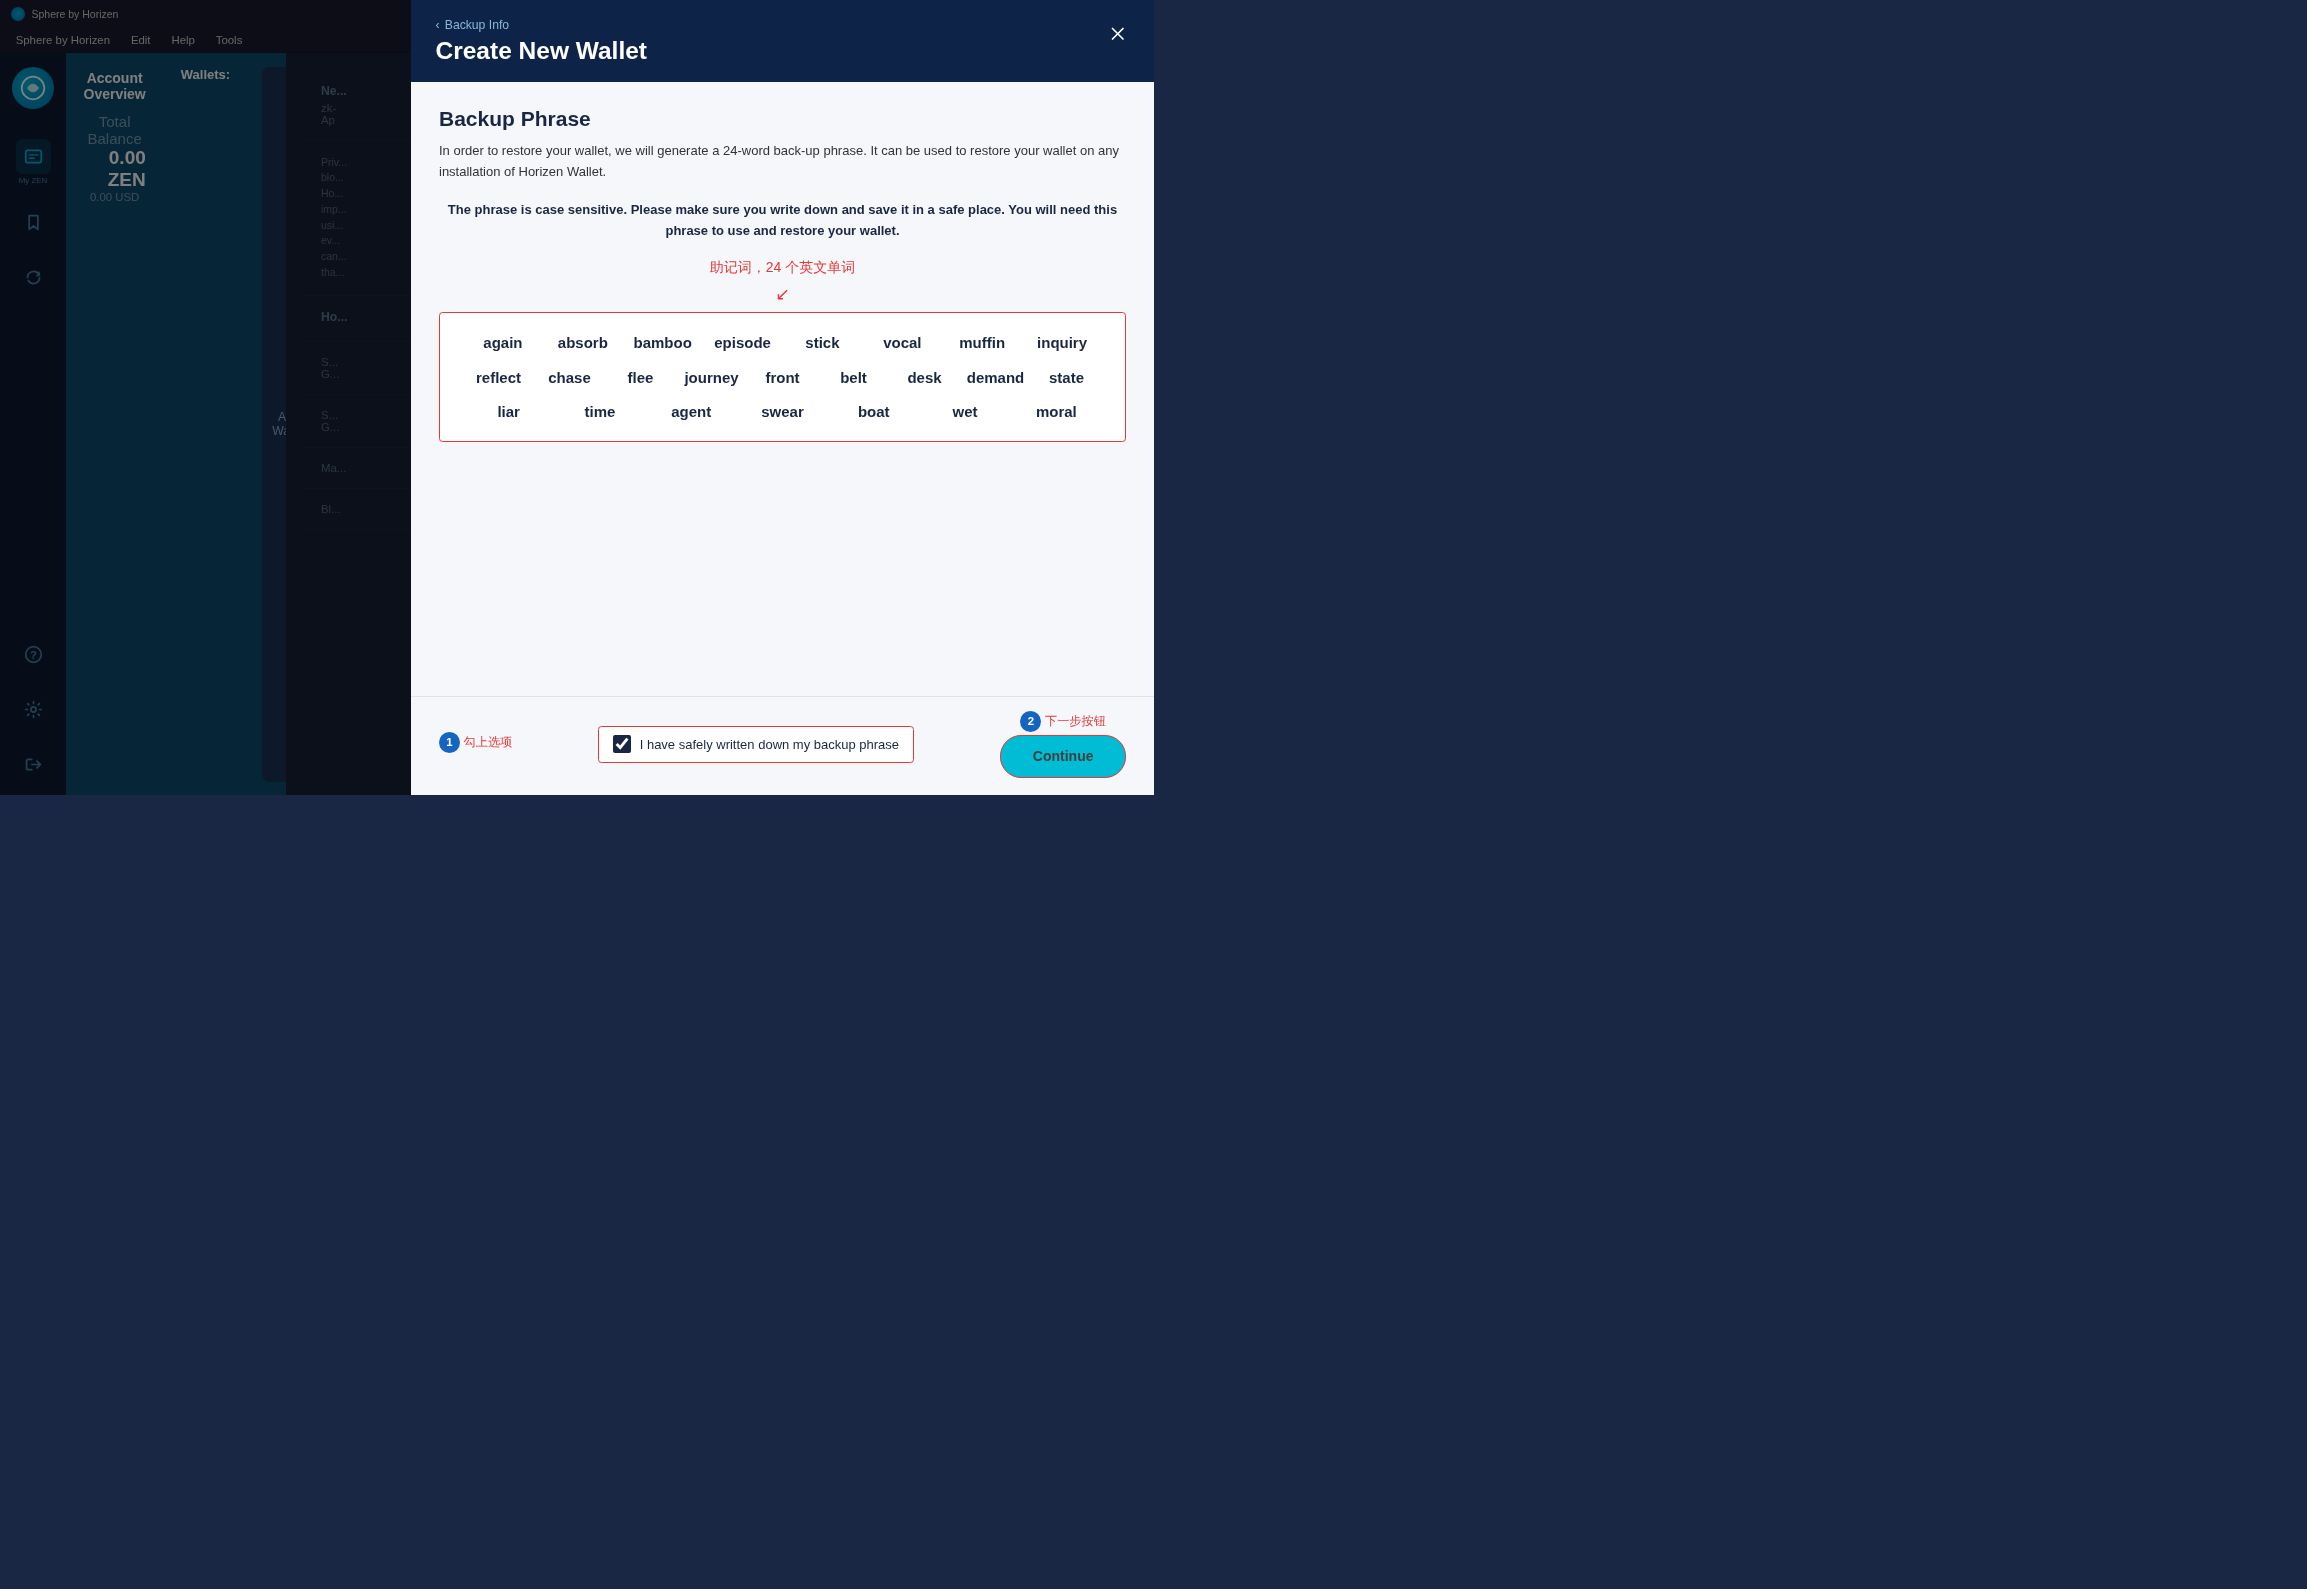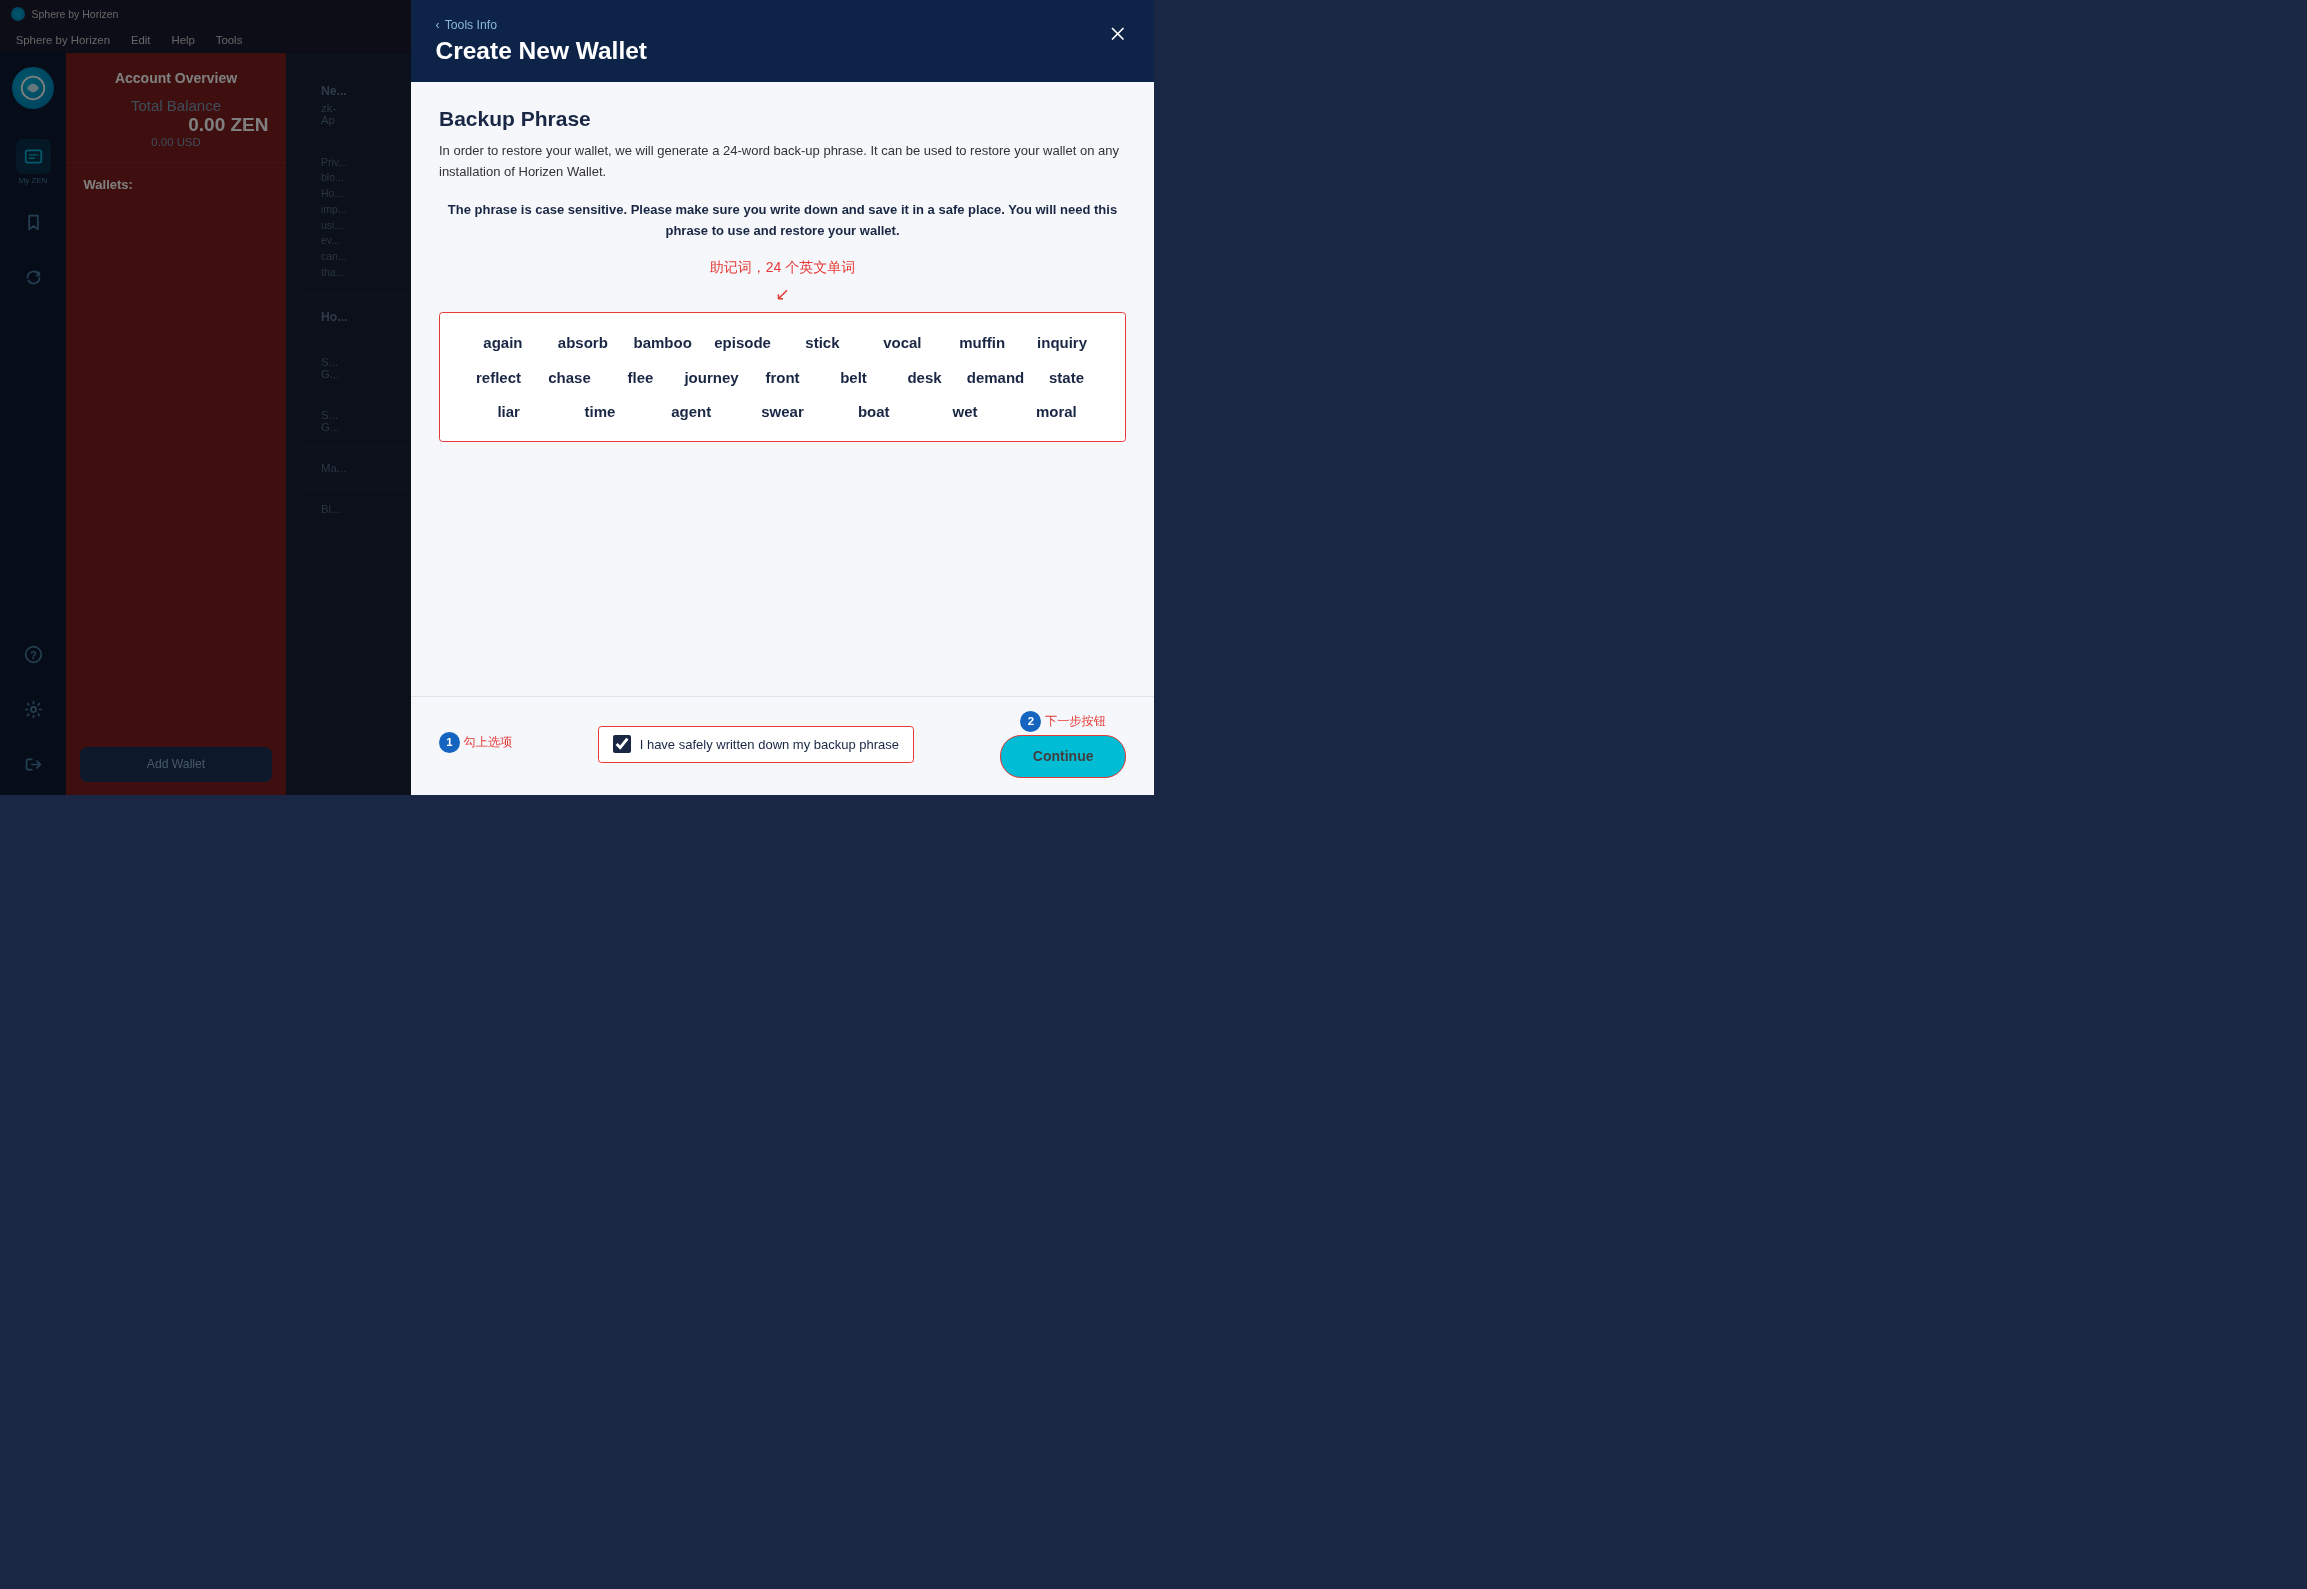--- a/index.html
+++ b/index.html
@@ -117,23 +117,23 @@
       display: flex;
       flex-direction: column;
       align-items: center;
       cursor: pointer;
     }
     .sidebar-spacer { flex: 1; }
 
     
     .account-panel {
       width: 220px;
-      background: #7f1d1d;
-      display: flex;
-      flex-direction: column;
+      background: #0c4a6e;
+      display: flex;
+      flex-direction: row;
       padding: 0;
     }
     .account-header {
       padding: 17.5px 17.5px 14px;
       text-align: center;
       border-bottom: 0.9px solid rgba(255,255,255,0.05);
     }
     .account-title {
       color: #fff;
       font-size: 14px;
@@ -507,21 +507,21 @@
       </div>
     </div>
   </div>
 
   <div class="modal-overlay">
     <div class="modal">
 
       <div class="modal-header">
         <div class="modal-back">
           <span>‹</span>
-          <span>Tools Info</span>
+          <span>Backup Info</span>
         </div>
         <div class="modal-title">Create New Wallet</div>
         <button class="modal-close">
           <svg width="17.5" height="17.5" viewBox="0 0 20 20" fill="none">
             <path d="M4 4l12 12M16 4L4 16" stroke="#fff" stroke-width="2" stroke-linecap="round"></path>
           </svg>
         </button>
       </div>
 
       <div class="modal-body">

